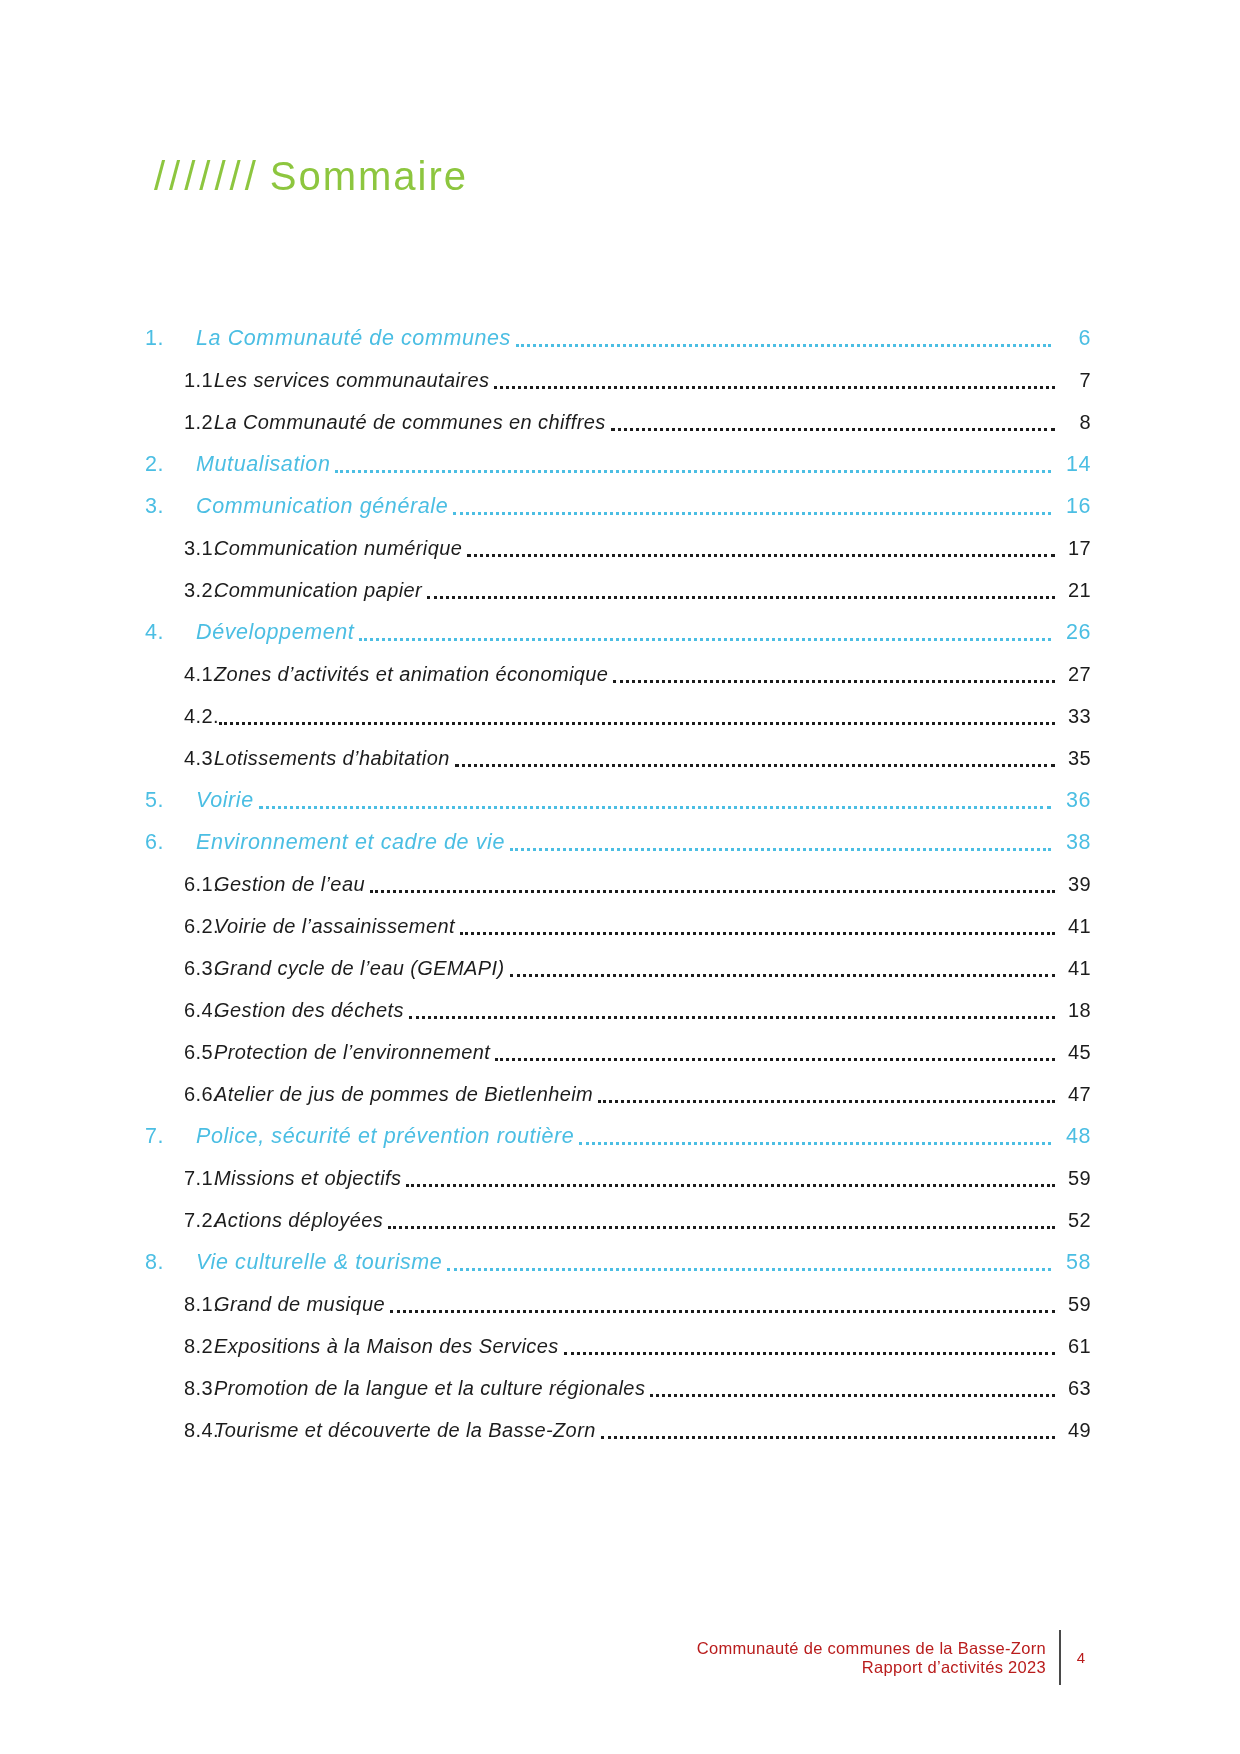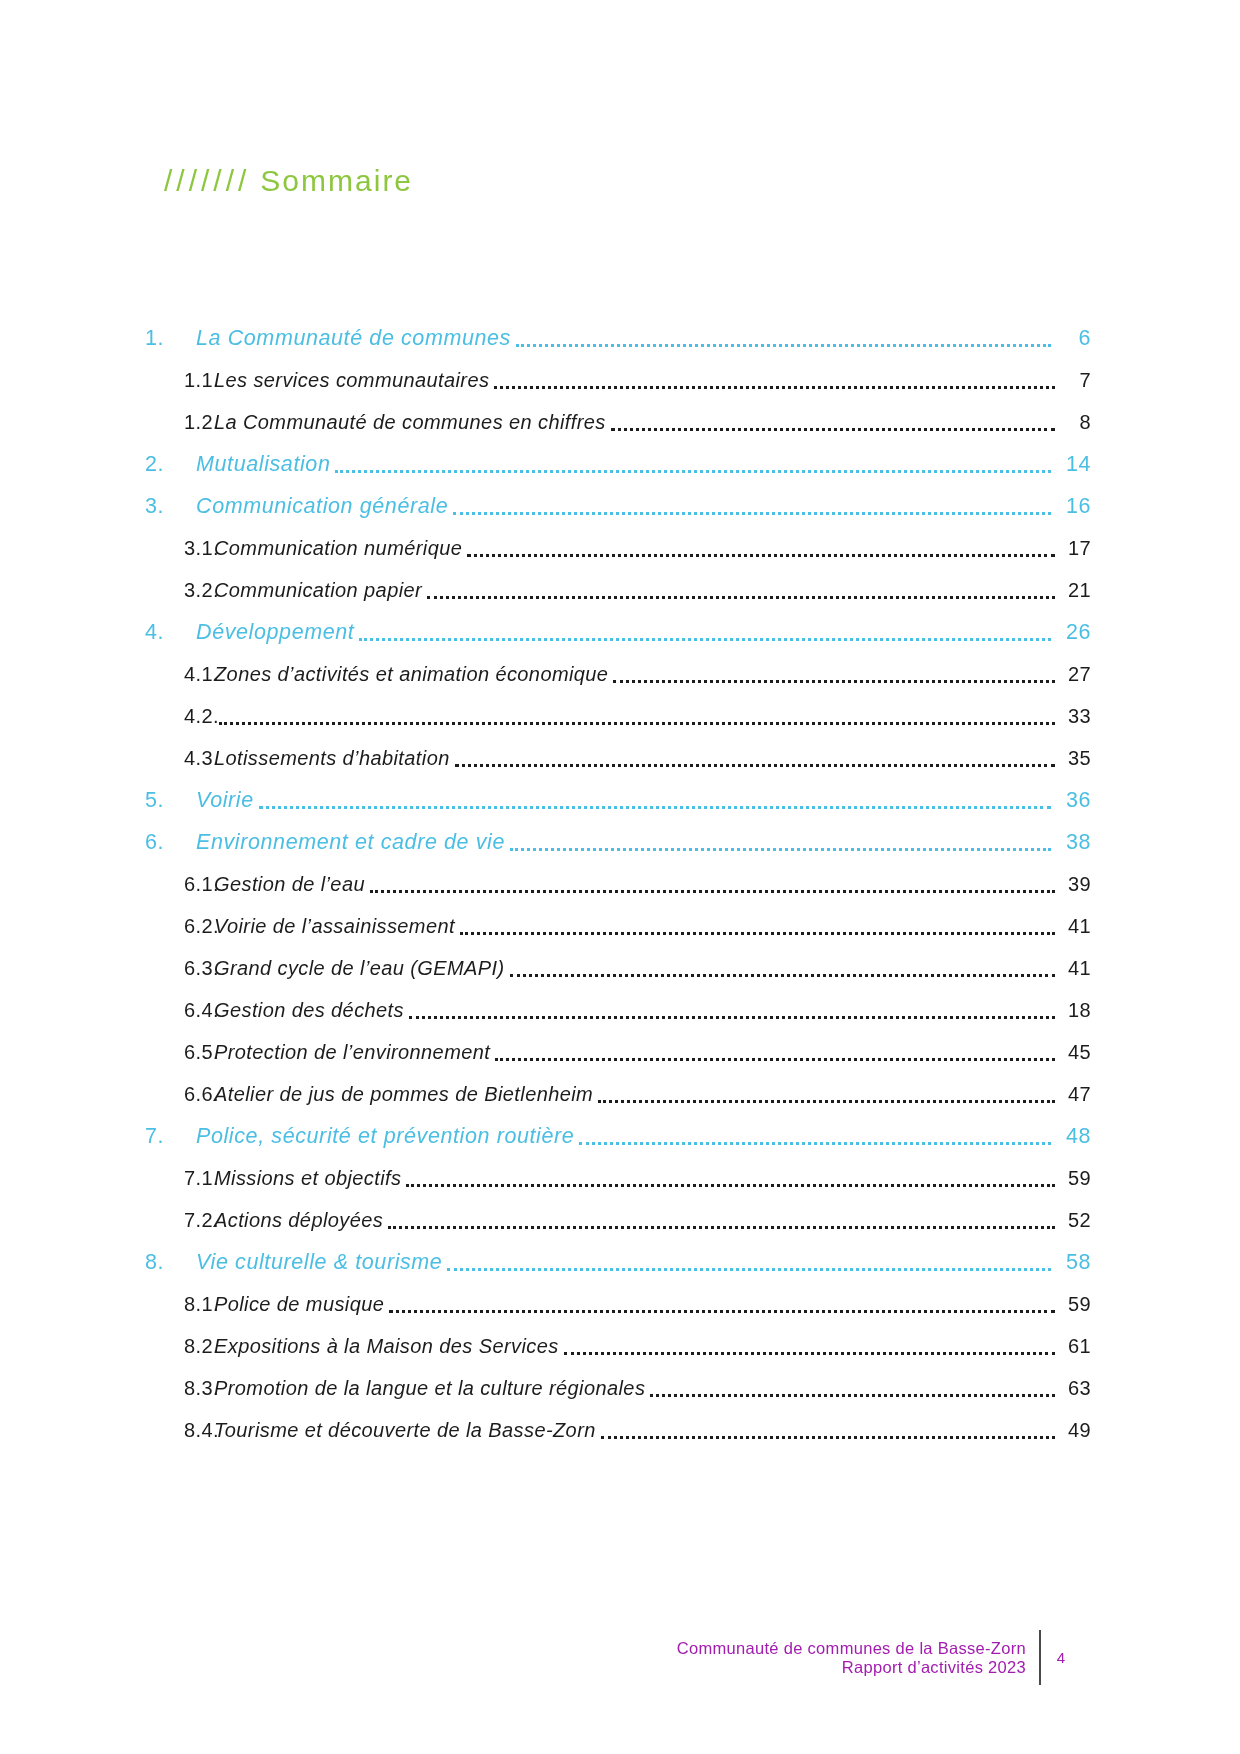--- a/index.html
+++ b/index.html
@@ -12,22 +12,22 @@
     height: 1754px;
     position: relative;
     font-family: "Liberation Sans", sans-serif;
     color: #1c1c1c;
     overflow: hidden;
   }
   .page-title {
     position: absolute;
     top: 148px;
     left: 148px;
-    margin: 16px;
-    font-size: 30px;
+    margin: 6px;
+    font-size: 40px;
     font-weight: 400;
     letter-spacing: 2px;
     white-space: nowrap;
   }
   .page-title .slashes,
   .page-title .title-text { color: #8dc63f; }
   .page-title .slashes { letter-spacing: 4px; margin-right: 10px; }
 
   .toc {
     position: absolute;
@@ -70,24 +70,24 @@
   .toc-row.lvl1 .leader { margin-right: 6px; }
   .toc-row .pagenum {
     flex: 0 0 auto;
     min-width: 34px;
     text-align: right;
   }
 
   .page-footer {
     position: absolute;
     top: 1630px;
-    right: 172px;
+    right: 152px;
     display: flex;
     align-items: center;
-    color: #a21caf;
+    color: #b91c1c;
   }
   .footer-lines {
     text-align: right;
     font-size: 16.5px;
     line-height: 19px;
     letter-spacing: 0.3px;
     padding: 6px 0;
   }
   .footer-divider {
     width: 2px;
@@ -241,21 +241,21 @@
     <span class="pagenum">52</span>
   </div>
     <div class="toc-row lvl1">
     <span class="num">8.</span>
     <span class="label">Vie culturelle &amp; tourisme</span>
     <span class="leader"></span>
     <span class="pagenum">58</span>
   </div>
     <div class="toc-row lvl2">
     <span class="num">8.1.</span>
-    <span class="label">Police de musique</span>
+    <span class="label">Grand de musique</span>
     <span class="leader"></span>
     <span class="pagenum">59</span>
   </div>
     <div class="toc-row lvl2">
     <span class="num">8.2.</span>
     <span class="label">Expositions à la Maison des Services</span>
     <span class="leader"></span>
     <span class="pagenum">61</span>
   </div>
     <div class="toc-row lvl2">

